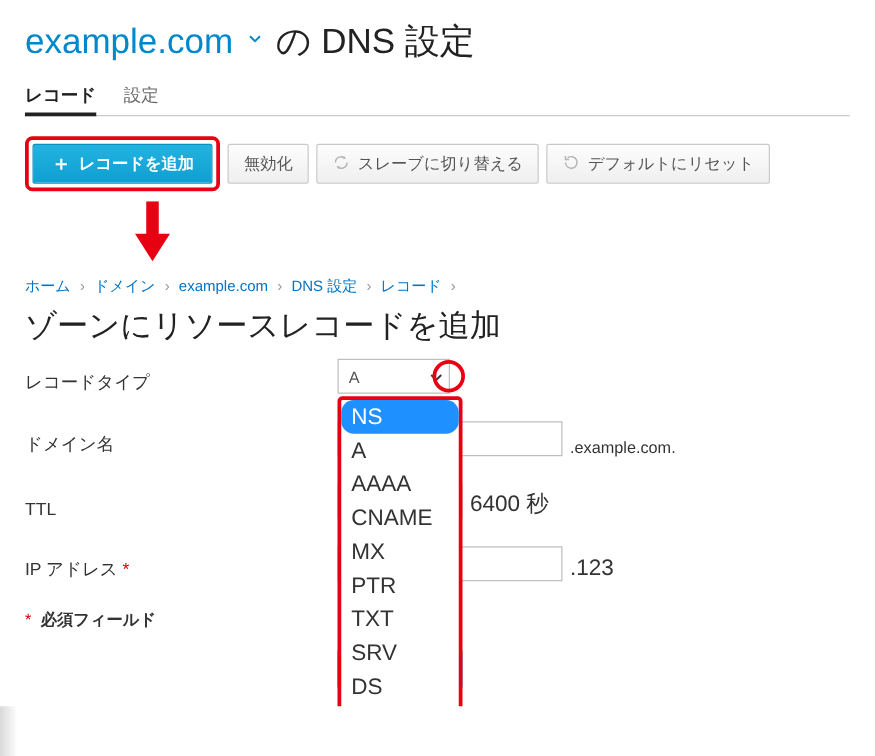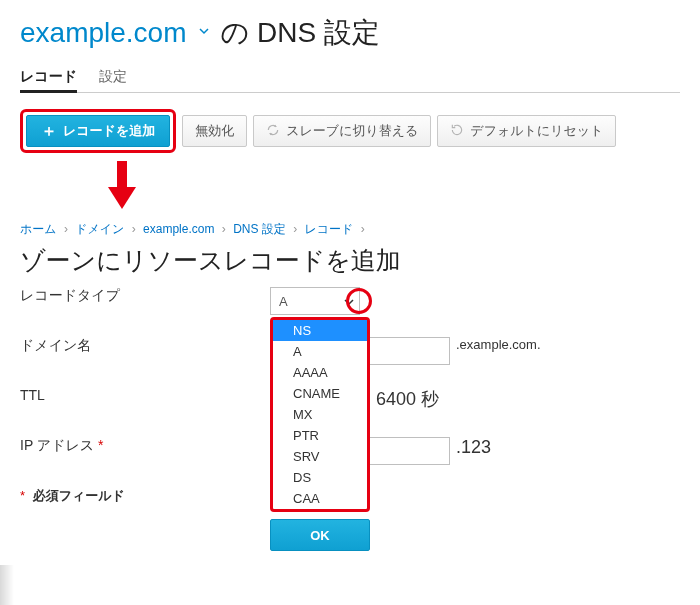--- a/index.html
+++ b/index.html
@@ -80,21 +80,21 @@
   .breadcrumb {
     font-size: 12px;
     color: #0073c6;
     margin: 10px 0 6px;
   }
   .breadcrumb span.sep { color: #999; margin: 0 4px; }
   .page-heading { font-size: 25px; font-weight: 400; color: #222; margin-bottom: 10px; }
   .form-area { position: relative; }
   .form-row {
     display: flex;
-    align-items: flex-start;
+    align-items: flex-end;
     margin-bottom: 22px;
     font-size: 14px;
     color: #333;
   }
   .form-row .label { width: 250px; }
   .req { color: #d60000; }
   .input {
     border: 1px solid #bfbfbf;
     height: 28px;
     padding: 0 8px;
@@ -145,24 +145,25 @@
     position: absolute;
     left: 250px;
     top: 30px;
     width: 100px;
     background: #fff;
     border: 3px solid #e60012;
     border-radius: 4px;
     z-index: 10;
   }
   .dropdown-item {
-    font-size: 13px;
-    padding: 3px 20px;
+    font-size: 18px;
+    padding: 3px 8px;
     color: #333;
     cursor: pointer;
+    border-radius: 10px;
   }
   .dropdown-item.selected {
     background: #1e90ff;
     color: #fff;
   }
   .side-shadow {
     position: fixed;
     left: 0;
     bottom: 0;
     width: 14px;
@@ -256,20 +257,21 @@
       </div>
     </div>
 
     <div class="dropdown">
       <div class="dropdown-item selected">NS</div>
       <div class="dropdown-item">A</div>
       <div class="dropdown-item">AAAA</div>
       <div class="dropdown-item">CNAME</div>
       <div class="dropdown-item">MX</div>
       <div class="dropdown-item">PTR</div>
+      <div class="dropdown-item">TXT</div>
       <div class="dropdown-item">SRV</div>
       <div class="dropdown-item">DS</div>
       <div class="dropdown-item">CAA</div>
     </div>
 
     <div class="form-row">
       <div class="label">ドメイン名</div>
       <input class="input domain" style="">
       <span class="domain-suffix">.example.com.</span>
     </div>

